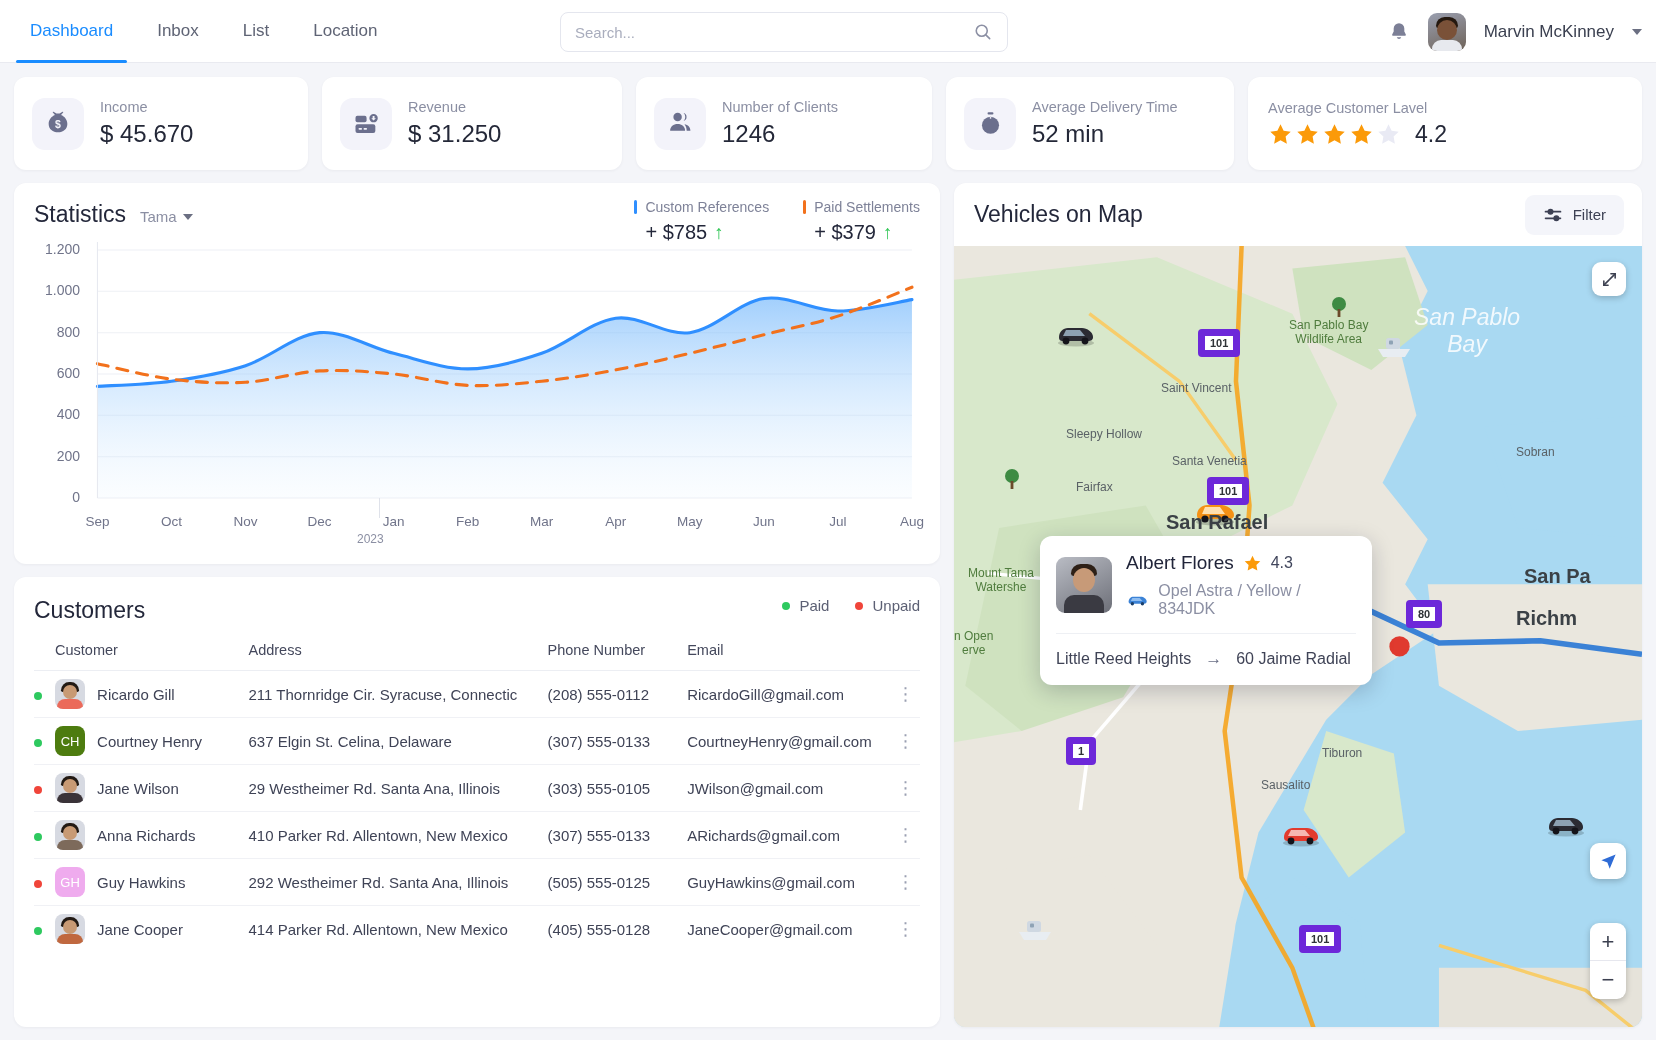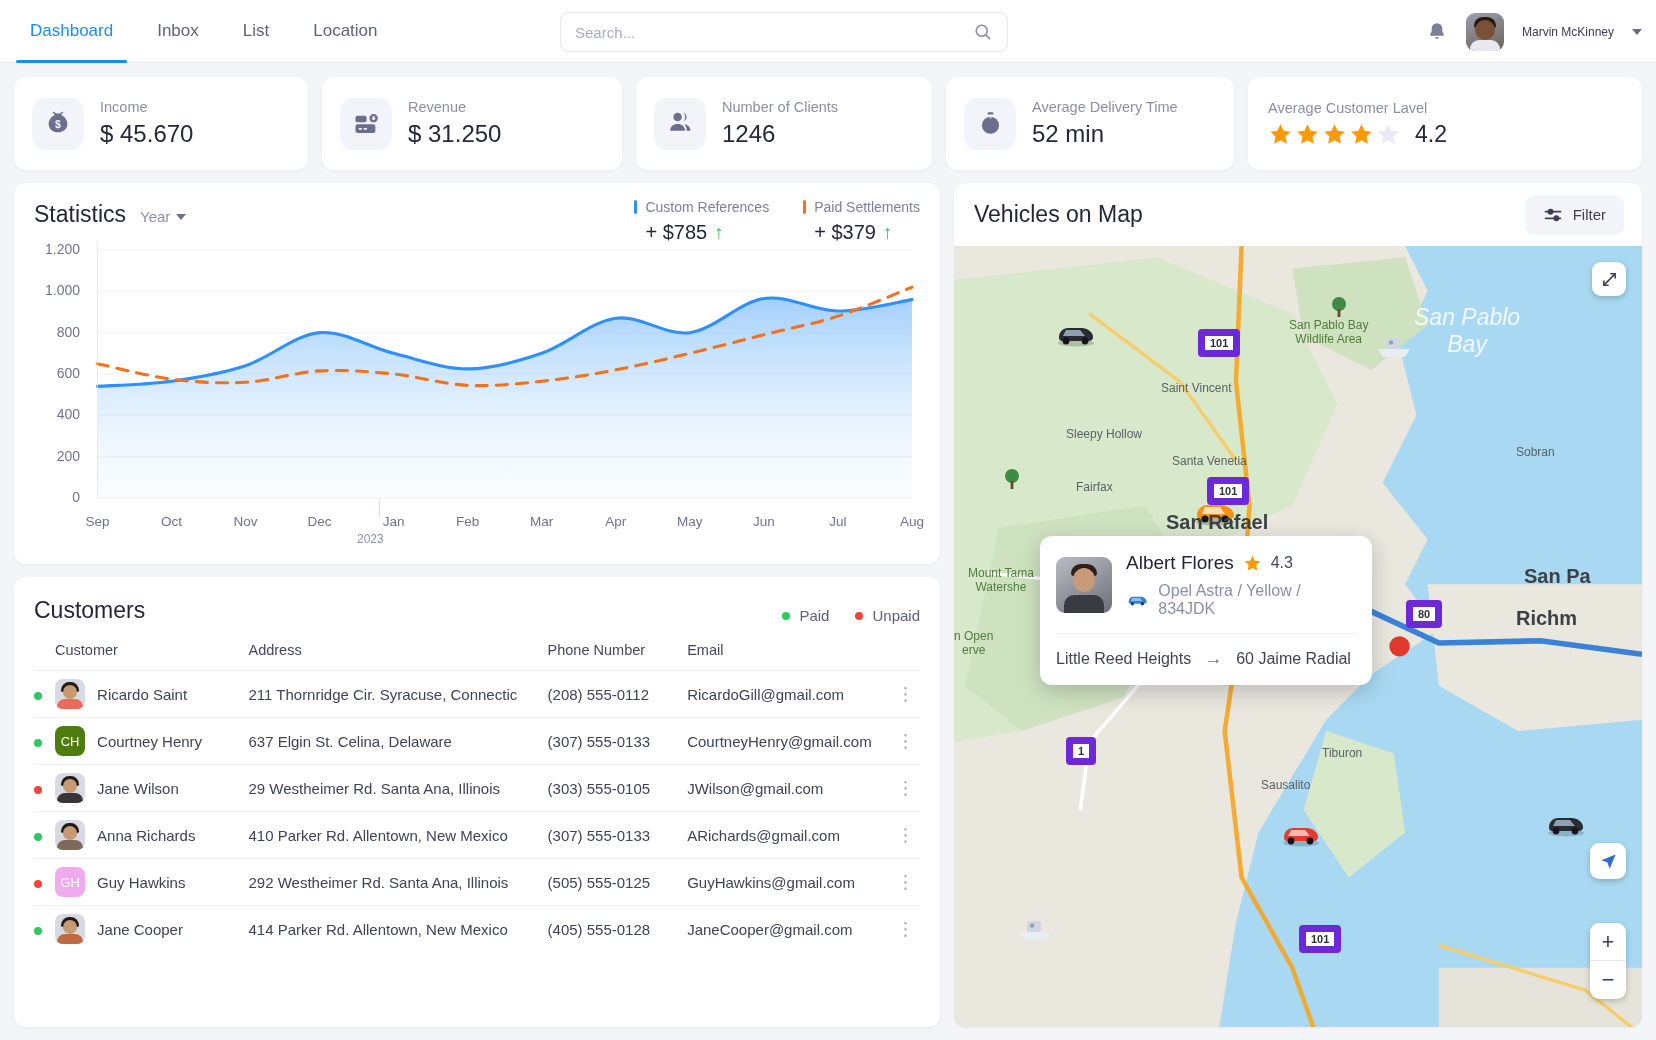--- a/index.html
+++ b/index.html
@@ -56,21 +56,21 @@
     border-radius:50%; background:#7a5138;
   }
   .avatar-hdr .hair {
     position:absolute; left:8px; top:4px; width:22px; height:11px;
     border-radius:11px 11px 3px 3px; background:#24180f;
   }
   .avatar-hdr .body {
     position:absolute; left:4px; bottom:0; width:30px; height:11px;
     border-radius:9px 9px 0 0; background:#e7e9ee;
   }
-  .username { font-size: 12px; color: #3b4050; }
+  .username { font-size: 17px; color: #3b4050; }
   .caret { width:0;height:0;border-left:5px solid transparent;border-right:5px solid transparent;border-top:6px solid #6b6f82; }
 
   
   .stats-row {
     display: flex; gap: 14px; padding: 14px 14px 0 14px;
   }
   .stat-card {
     background: #fff; border-radius: 12px; height: 93px;
     display: flex; align-items: center; padding: 0 18px; gap: 16px;
     box-shadow: 0 1px 3px rgba(30,35,60,.05);
@@ -111,21 +111,21 @@
   .up-arrow { color:#35c759; font-size: 19px; line-height: 1; }
   .chart-area { position: relative; margin-top: 14px; height: 300px; }
   .chart-svg { width: 100%; height: 264px; display: block; }
   .ylab { position:absolute; font-size: 14px; color:#70748a; text-align:right; width: 46px;}
   .xlab { position:absolute; font-size: 13.5px; color:#70748a; text-align:center; width: 54px; top: 272px;}
   .yearlab { position:absolute; font-size:12px; color:#8b8fa3; top: 290px; left: 323px;}
   .ytick-div { position:absolute; top:256px; left:345px; width:1px; height:20px; background:#dfe2ea;}
 
   
   .cust-card { flex: 1; padding: 20px 20px 0 20px; position: relative; overflow: hidden;}
-  .cust-head { display:flex; align-items:flex-end; justify-content: space-between; }
+  .cust-head { display:flex; align-items:flex-start; justify-content: space-between; }
   .cust-title { font-size: 23px; color:#23273a; }
   .cust-legend { display:flex; gap: 26px; font-size: 15px; color:#5c6074; }
   .cust-legend span { display:flex; align-items:center; gap:9px; }
   .dot { width:8px; height:8px; border-radius:50%; display:inline-block; }
   .dot.green { background:#2ec95f; }
   .dot.red { background:#f0453a; }
   table { width:100%; border-collapse: collapse; margin-top: 18px; }
   th {
     text-align:left; font-size:14.5px; color:#44485c; font-weight:400;
     padding: 0 0 12px 0;
@@ -325,21 +325,21 @@
 </div>
 
 <div class="main">
 
   <div class="left-col">
 
     <div class="card stats-card">
       <div class="stats-head">
         <div class="stats-title">Statistics</div>
         <div class="period">
-          <span>Year</span>
+          <span>Tama</span>
           <span class="caret"></span>
         </div>
       </div>
 
       <div class="legend-box">
         <div class="legend-item">
           <div class="lg-top">
             <span class="legend-bar" style="background:#2f8fff"></span>
             <span>Custom References</span>
           </div>
@@ -439,21 +439,21 @@
         <tbody id="custBody">
             <tr>
               <td><i class="dot green"></i></td>
               <td>
                 <div class="cust-cell">
                   <div class="av ph">
            <div class="b" style="background:#eb6a5a"></div>
            <div class="h" style="background:#221a14"></div>
            <div class="f" style="background:#c89a74"></div>
          </div>
-                  <span>Ricardo Saint</span>
+                  <span>Ricardo Gill</span>
                 </div>
               </td>
               <td>211 Thornridge Cir. Syracuse, Connectic</td>
               <td>(208) 555-0112</td>
               <td>RicardoGill@gmail.com</td>
               <td>
                 <div class="kebab">⋮</div>
               </td>
             </tr>
             <tr>

